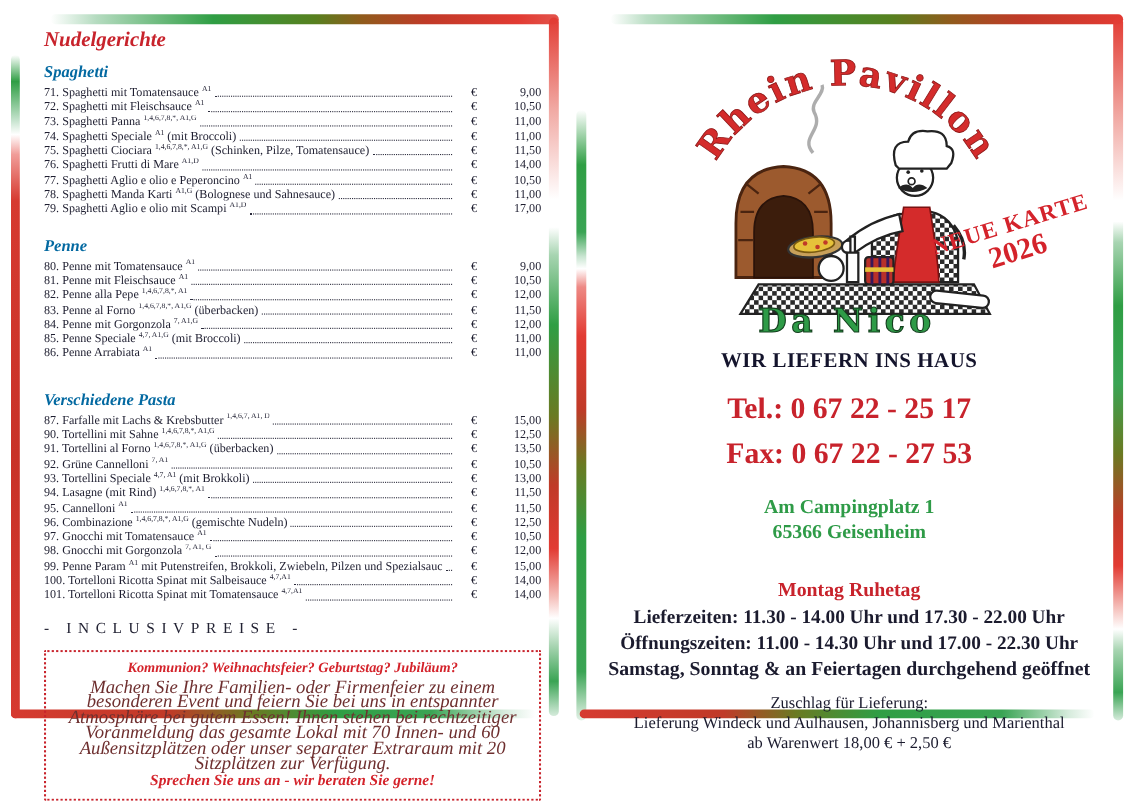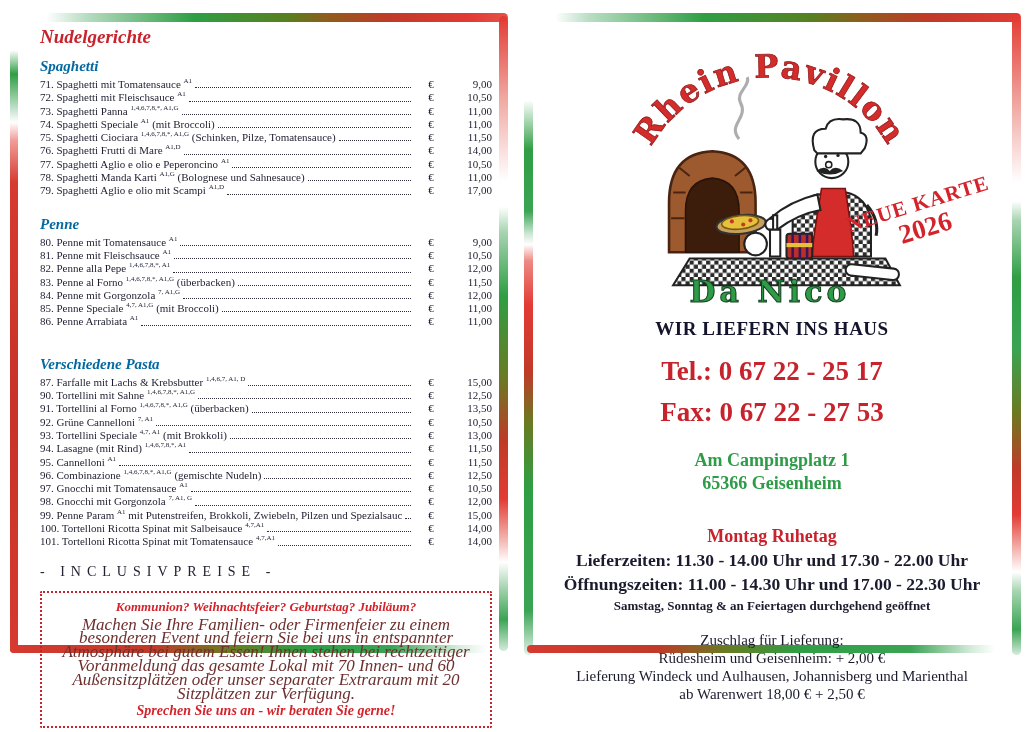--- a/index.html
+++ b/index.html
@@ -56,21 +56,21 @@
     transform:rotate(-17deg);color:#d4232b;font-weight:bold;line-height:1.05;}
   .badge-l1{font-size:21px;letter-spacing:1px;}
   .badge-l2{font-size:27px;}
   .deliver-title{top:318px;font-size:19px;font-weight:bold;color:#14142c;letter-spacing:.5px;}
   .tel{top:356px;font-size:27px;font-weight:bold;color:#c8232c;}
   .fax{top:397px;font-size:27px;font-weight:bold;color:#c8232c;}
   .addr{top:449px;font-size:18px;font-weight:bold;color:#2e9b47;line-height:23px;}
   .ruhetag{top:526px;font-size:18px;font-weight:bold;color:#c8232c;}
   .hours1{top:550px;font-size:17.5px;font-weight:bold;color:#1b1b2e;}
   .hours2{top:574px;font-size:17.5px;font-weight:bold;color:#1b1b2e;}
-  .hours3{top:598px;font-size:13px;font-weight:bold;color:#1b1b2e;}
+  .hours3{top:598px;font-size:18px;font-weight:bold;color:#1b1b2e;}
   .zuschlag{top:631px;font-size:15px;color:#1b1b2e;line-height:18px;}
 </style>
 </head>
 <body>
 
 <div class="page" id="page-left">
   <div class="strip lp-top"></div>
   <div class="strip lp-right"></div>
   <div class="strip lp-left"></div>
   <div class="strip lp-bottom"></div>
@@ -355,17 +355,16 @@
   <div class="rp-center addr">
     <div>Am Campingplatz 1</div>
     <div>65366 Geisenheim</div>
   </div>
   <div class="rp-center ruhetag">Montag Ruhetag</div>
   <div class="rp-center hours1">Lieferzeiten: 11.30 - 14.00 Uhr und 17.30 - 22.00 Uhr</div>
   <div class="rp-center hours2">Öffnungszeiten: 11.00 - 14.30 Uhr und 17.00 - 22.30 Uhr</div>
   <div class="rp-center hours3">Samstag, Sonntag &amp; an Feiertagen durchgehend geöffnet</div>
   <div class="rp-center zuschlag">
     <div>Zuschlag für Lieferung:</div>
-    <div>Rüdesheim und Geisenheim: + 2,00 €</div>
     <div>Lieferung Windeck und Aulhausen, Johannisberg und Marienthal</div>
     <div>ab Warenwert 18,00 € + 2,50 €</div>
   </div>
 </div>
 
 </body></html>

